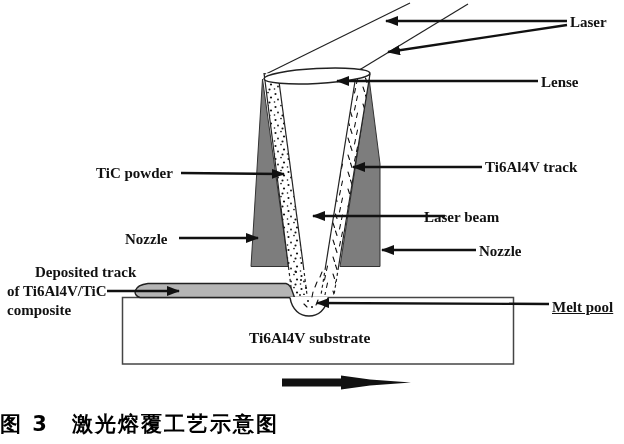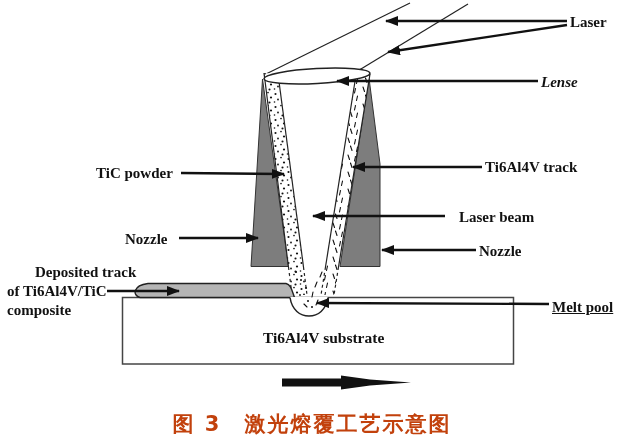--- a/index.html
+++ b/index.html
@@ -1,22 +1,22 @@
 <!DOCTYPE html>
 <html><head>
 <meta charset="utf-8">
 <style>
   html,body{margin:0;padding:0;background:#fff;}
   .stage{position:relative;width:624px;height:444px;background:#fff;overflow:hidden;
          font-family:"Liberation Serif", serif;}
   .stage svg{position:absolute;left:0;top:0;}
   .lbl{position:absolute;font-weight:bold;font-size:15px;color:#111;white-space:nowrap;line-height:1.2;}
   .dep-track-line{position:absolute;font-weight:bold;font-size:15px;color:#111;white-space:nowrap;}
-  .caption{position:absolute;left:0;right:0;top:410px;text-align:center;font-weight:bold;
-           font-size:21px;color:#c2410c;letter-spacing:2px;
+  .caption{position:absolute;left:0;right:0;top:410px;font-weight:bold;
+           font-size:21px;color:#000000;letter-spacing:2px;
            font-family:"DejaVu Sans", sans-serif;}
 </style>
 </head>
 <body>
 
 <div class="stage">
 
   <svg width="624" height="444" viewBox="0 0 624 444">
     <defs>
       <marker id="ah" markerWidth="13" markerHeight="10" refX="12" refY="5" orient="auto" markerUnits="userSpaceOnUse">
@@ -110,30 +110,30 @@
       <line x1="179" y1="238" x2="258" y2="238"></line>
       <line x1="476" y1="250" x2="382" y2="250"></line>
       <line x1="107" y1="291" x2="179" y2="291"></line>
       <line x1="549" y1="304" x2="317" y2="303"></line>
     </g>
 
     <polygon points="282,378.5 341,378.5 341,375.5 370,379.5 411,382.5 370,385.5 341,389.5 341,386.5 282,386.5" fill="#111"></polygon>
   </svg>
 
   <div class="lbl" style="left:570px;top:13px;">Laser</div>
-  <div class="lbl" style="left:541px;top:73px;font-style:italic;">Lense</div>
+  <div class="lbl" style="left:541px;top:73px;">Lense</div>
   <div class="lbl" style="left:96px;top:164px;">TiC powder</div>
   <div class="lbl" style="left:485px;top:158px;">Ti6Al4V track</div>
-  <div class="lbl" style="left:459px;top:208px;">Laser beam</div>
+  <div class="lbl" style="left:424px;top:208px;">Laser beam</div>
   <div class="lbl" style="left:125px;top:230px;">Nozzle</div>
   <div class="lbl" style="left:479px;top:242px;">Nozzle</div>
 
   <div>
     <div class="dep-track-line" style="left:7px;top:264px;margin-left:28px;">Deposited track</div>
     <div class="dep-track-line" style="left:7px;top:283px;">of Ti6Al4V/TiC</div>
     <div class="dep-track-line" style="left:7px;top:302px;">composite</div>
   </div>
 
   <div class="lbl" style="left:552px;top:298px;text-decoration:underline;">Melt pool</div>
-  <div class="lbl" style="left:263px;top:329px;font-size:15.5px;">Ti6Al4V substrate</div>
+  <div class="lbl" style="left:249px;top:329px;font-size:15.5px;">Ti6Al4V substrate</div>
 
   <div class="caption">图 3　激光熔覆工艺示意图</div>
 </div>
 
 </body></html>

